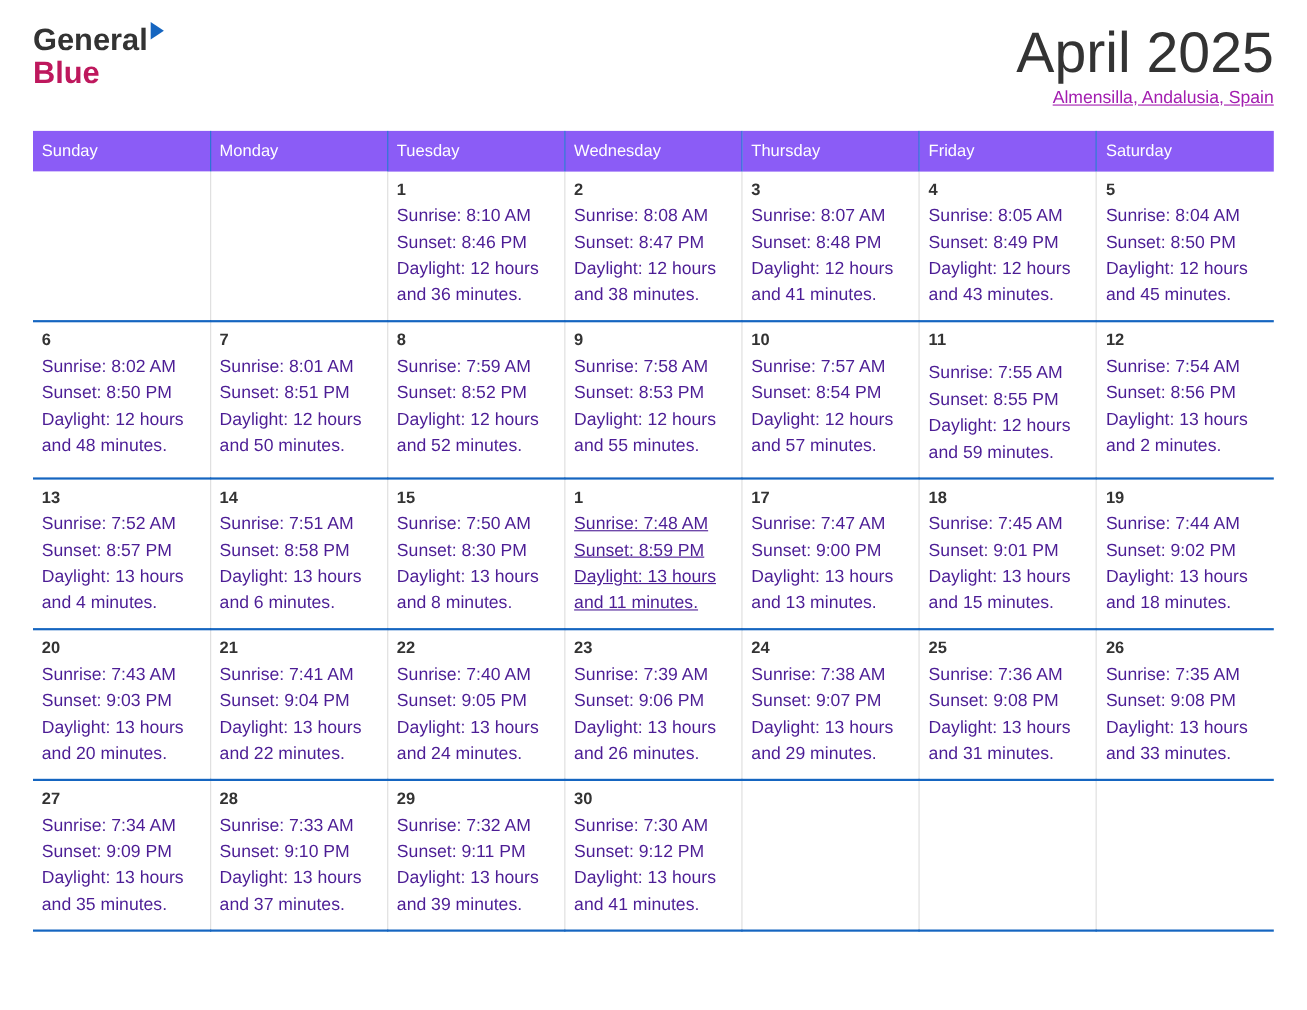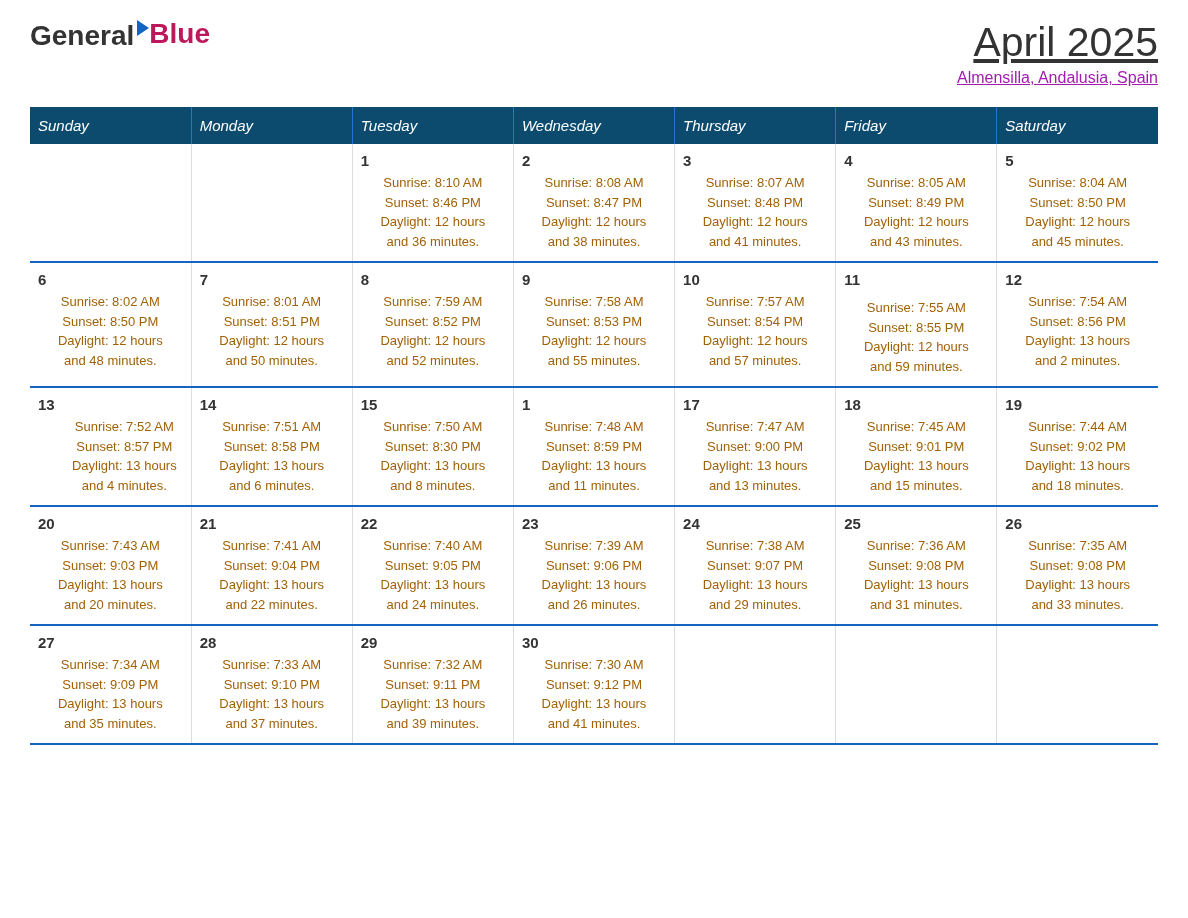--- a/index.html
+++ b/index.html
@@ -20,57 +20,55 @@
       display: flex;
       align-items: center;
     }
     .logo-text-general {
       font-size: 28px;
       font-weight: bold;
       color: #333;
     }
     .logo-wrapper {
       display: flex;
-      flex-direction: row;
+      flex-direction: column;
       align-items: flex-start;
     }
     .logo-line1 {
       display: flex;
       align-items: center;
     }
     .logo-line2 {
       font-size: 28px;
       font-weight: bold;
       color: #be185d;
       line-height: 1;
     }
     .title-section {
       text-align: right;
     }
     .calendar-title {
-      font-size: 41px;
+      font-size: 52px;
       font-weight: normal;
       color: #333;
       line-height: 1.1;
-      text-decoration: underline;
     }
     .calendar-subtitle {
       font-size: 16px;
       color: #a21caf;
       margin-top: 4px;
       text-decoration: underline;
     }
     table {
       width: 100%;
       border-collapse: collapse;
       table-layout: fixed;
     }
     thead tr {
-      background-color: #0c4a6e;
-      font-style: italic;
+      background-color: #8b5cf6;
     }
     thead th {
       color: #fff;
       font-size: 15px;
       font-weight: normal;
       padding: 10px 8px;
       text-align: left;
       border-right: 1px solid #2176d2;
     }
     thead th:last-child {
@@ -91,24 +89,23 @@
       border-right: none;
     }
     .day-number {
       font-size: 15px;
       font-weight: bold;
       color: #333;
       display: block;
       margin-bottom: 4px;
     }
     .day-info {
-      font-size: 13px;
-      color: #a16207;
+      font-size: 16px;
+      color: #4c1d95;
       line-height: 1.5;
-      text-align: center;
     }
     .empty-cell {
       background: #fff;
     }
     .logo-triangle {
       display: inline-block;
       width: 0;
       height: 0;
       border-left: 12px solid #1565c0;
       border-top: 8px solid transparent;
@@ -237,42 +234,42 @@
           <span class="day-number">12</span>
           <div class="day-info" style="white-space: pre-line;">Sunrise: 7:54 AM
 Sunset: 8:56 PM
 Daylight: 13 hours
 and 2 minutes.</div>
         </td>
       </tr>
       <tr>
         <td>
           <span class="day-number">13</span>
-          <div class="day-info" style="white-space: pre-line; margin-left: 28px;">Sunrise: 7:52 AM
+          <div class="day-info" style="white-space: pre-line;">Sunrise: 7:52 AM
 Sunset: 8:57 PM
 Daylight: 13 hours
 and 4 minutes.</div>
         </td>
         <td>
           <span class="day-number">14</span>
           <div class="day-info" style="white-space: pre-line;">Sunrise: 7:51 AM
 Sunset: 8:58 PM
 Daylight: 13 hours
 and 6 minutes.</div>
         </td>
         <td>
           <span class="day-number">15</span>
           <div class="day-info" style="white-space: pre-line;">Sunrise: 7:50 AM
 Sunset: 8:30 PM
 Daylight: 13 hours
 and 8 minutes.</div>
         </td>
         <td>
           <span class="day-number">1</span>
-          <div class="day-info" style="white-space: pre-line;">Sunrise: 7:48 AM
+          <div class="day-info" style="white-space: pre-line; text-decoration: underline;">Sunrise: 7:48 AM
 Sunset: 8:59 PM
 Daylight: 13 hours
 and 11 minutes.</div>
         </td>
         <td>
           <span class="day-number">17</span>
           <div class="day-info" style="white-space: pre-line;">Sunrise: 7:47 AM
 Sunset: 9:00 PM
 Daylight: 13 hours
 and 13 minutes.</div>

